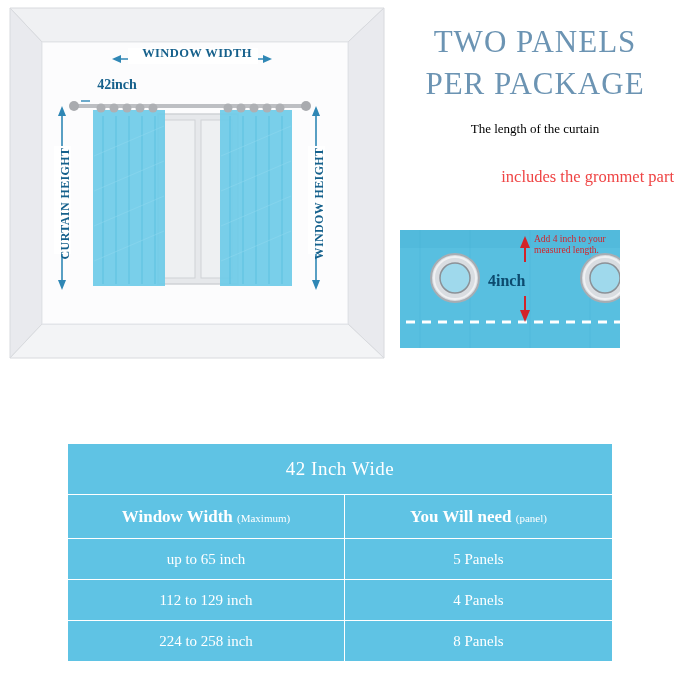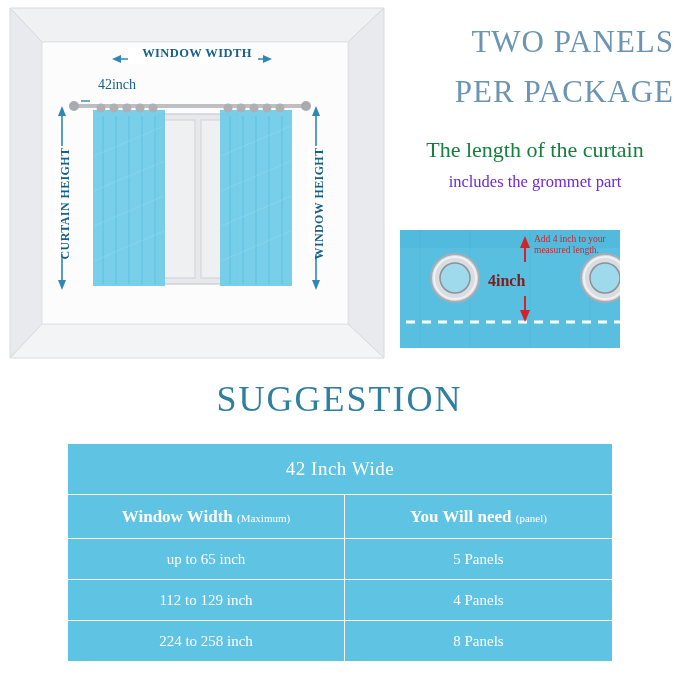--- a/index.html
+++ b/index.html
@@ -39,37 +39,37 @@
     text-align: center;
   }
   .headline {
     color: #6c94b3;
     font-size: 31px;
     letter-spacing: 1px;
     line-height: 1.28;
     font-weight: normal;
     margin: 0;
     white-space: nowrap;
+  }
+  .headline.l2 {
+    margin-top: 2px;
+    font-family: Liberation Serif, serif;
+  }
+  .sub-line {
+    color: #000000;
+    font-size: 13px;
+    margin-top: 18px;
+    line-height: 1.2;
+  }
+  .sub-line2 {
+    color: #ef4444;
+    font-size: 16.5px;
+    margin-top: 30px;
+    line-height: 1.2;
     text-align: right;
-  }
-  .headline.l2 {
-    margin-top: 10px;
-    font-family: Liberation Serif, serif;
-  }
-  .sub-line {
-    color: #15803d;
-    font-size: 22px;
-    margin-top: 26px;
-    line-height: 1.2;
-  }
-  .sub-line2 {
-    color: #6d28d9;
-    font-size: 16.5px;
-    margin-top: 8px;
-    line-height: 1.2;
   }
 
   
   .grommet-box {
     position: absolute;
     left: 400px;
     top: 230px;
     width: 220px;
     height: 118px;
     background: #58bfe0;
@@ -223,21 +223,21 @@
       <g stroke="#2f87b5" stroke-width="1.6" fill="none">
         <line x1="308" y1="108" x2="308" y2="276"></line>
       </g>
       <polygon points="308,100 304,110 312,110" fill="#2f87b5"></polygon>
       <polygon points="308,284 304,274 312,274" fill="#2f87b5"></polygon>
       <rect x="300" y="140" width="17" height="108" fill="#ffffff"></rect>
     </svg>
 
     <div style="position:absolute;left:120px;top:40px;width:138px;text-align:center;color:#16618c;font-size:12.5px;font-weight:bold;letter-spacing:0.4px;">WINDOW WIDTH</div>
 
-    <div style="position:absolute;left:64px;top:71px;width:90px;text-align:center;color:#16618c;font-size:14px;font-weight:normal;">42inch</div>
+    <div style="position:absolute;left:64px;top:71px;width:90px;text-align:center;color:#16618c;font-size:14px;font-weight:bold;">42inch</div>
 
     <div style="position:absolute;left:-3px;top:190px;width:120px;text-align:center;color:#16618c;font-size:12px;font-weight:bold;letter-spacing:0.4px;transform:rotate(-90deg);transform-origin:center;">CURTAIN HEIGHT</div>
 
     <div style="position:absolute;left:251px;top:190px;width:120px;text-align:center;color:#16618c;font-size:12px;font-weight:bold;letter-spacing:0.4px;transform:rotate(-90deg);transform-origin:center;">WINDOW HEIGHT</div>
   </div>
 
   <div class="right-block">
     <div class="headline">TWO PANELS</div>
     <div class="headline l2">PER PACKAGE</div>
     <div class="sub-line">The length of the curtain</div>
@@ -269,24 +269,23 @@
 
       <line x1="125" y1="14" x2="125" y2="32" stroke="#d2232a" stroke-width="2"></line>
       <polygon points="125,6 120,18 130,18" fill="#d2232a"></polygon>
       <line x1="125" y1="66" x2="125" y2="86" stroke="#d2232a" stroke-width="2"></line>
       <polygon points="125,92 120,80 130,80" fill="#d2232a"></polygon>
     </svg>
     <div style="position:absolute;left:134px;top:4px;color:#d2232a;font-size:9.5px;line-height:1.15;text-align:left;font-family:'Liberation Serif',serif;">
       <span>Add 4 inch to your</span><br>
       <span>measured length.</span>
     </div>
-    <div style="position:absolute;left:88px;top:42px;color:#7f1d1d;font-size:16px;font-weight:bold;">4inch</div>
+    <div style="position:absolute;left:88px;top:42px;color:#0c4a6e;font-size:16px;font-weight:bold;">4inch</div>
   </div>
 
-  <div class="suggestion-title">SUGGESTION</div>
 
   <div class="table-wrap">
     <table class="sugg">
       <colgroup>
           <col class="col-a">
           <col class="col-b">
         </colgroup>
       <tbody>
         <tr>
           <td class="title-cell" colspan="2">42 Inch Wide</td>

